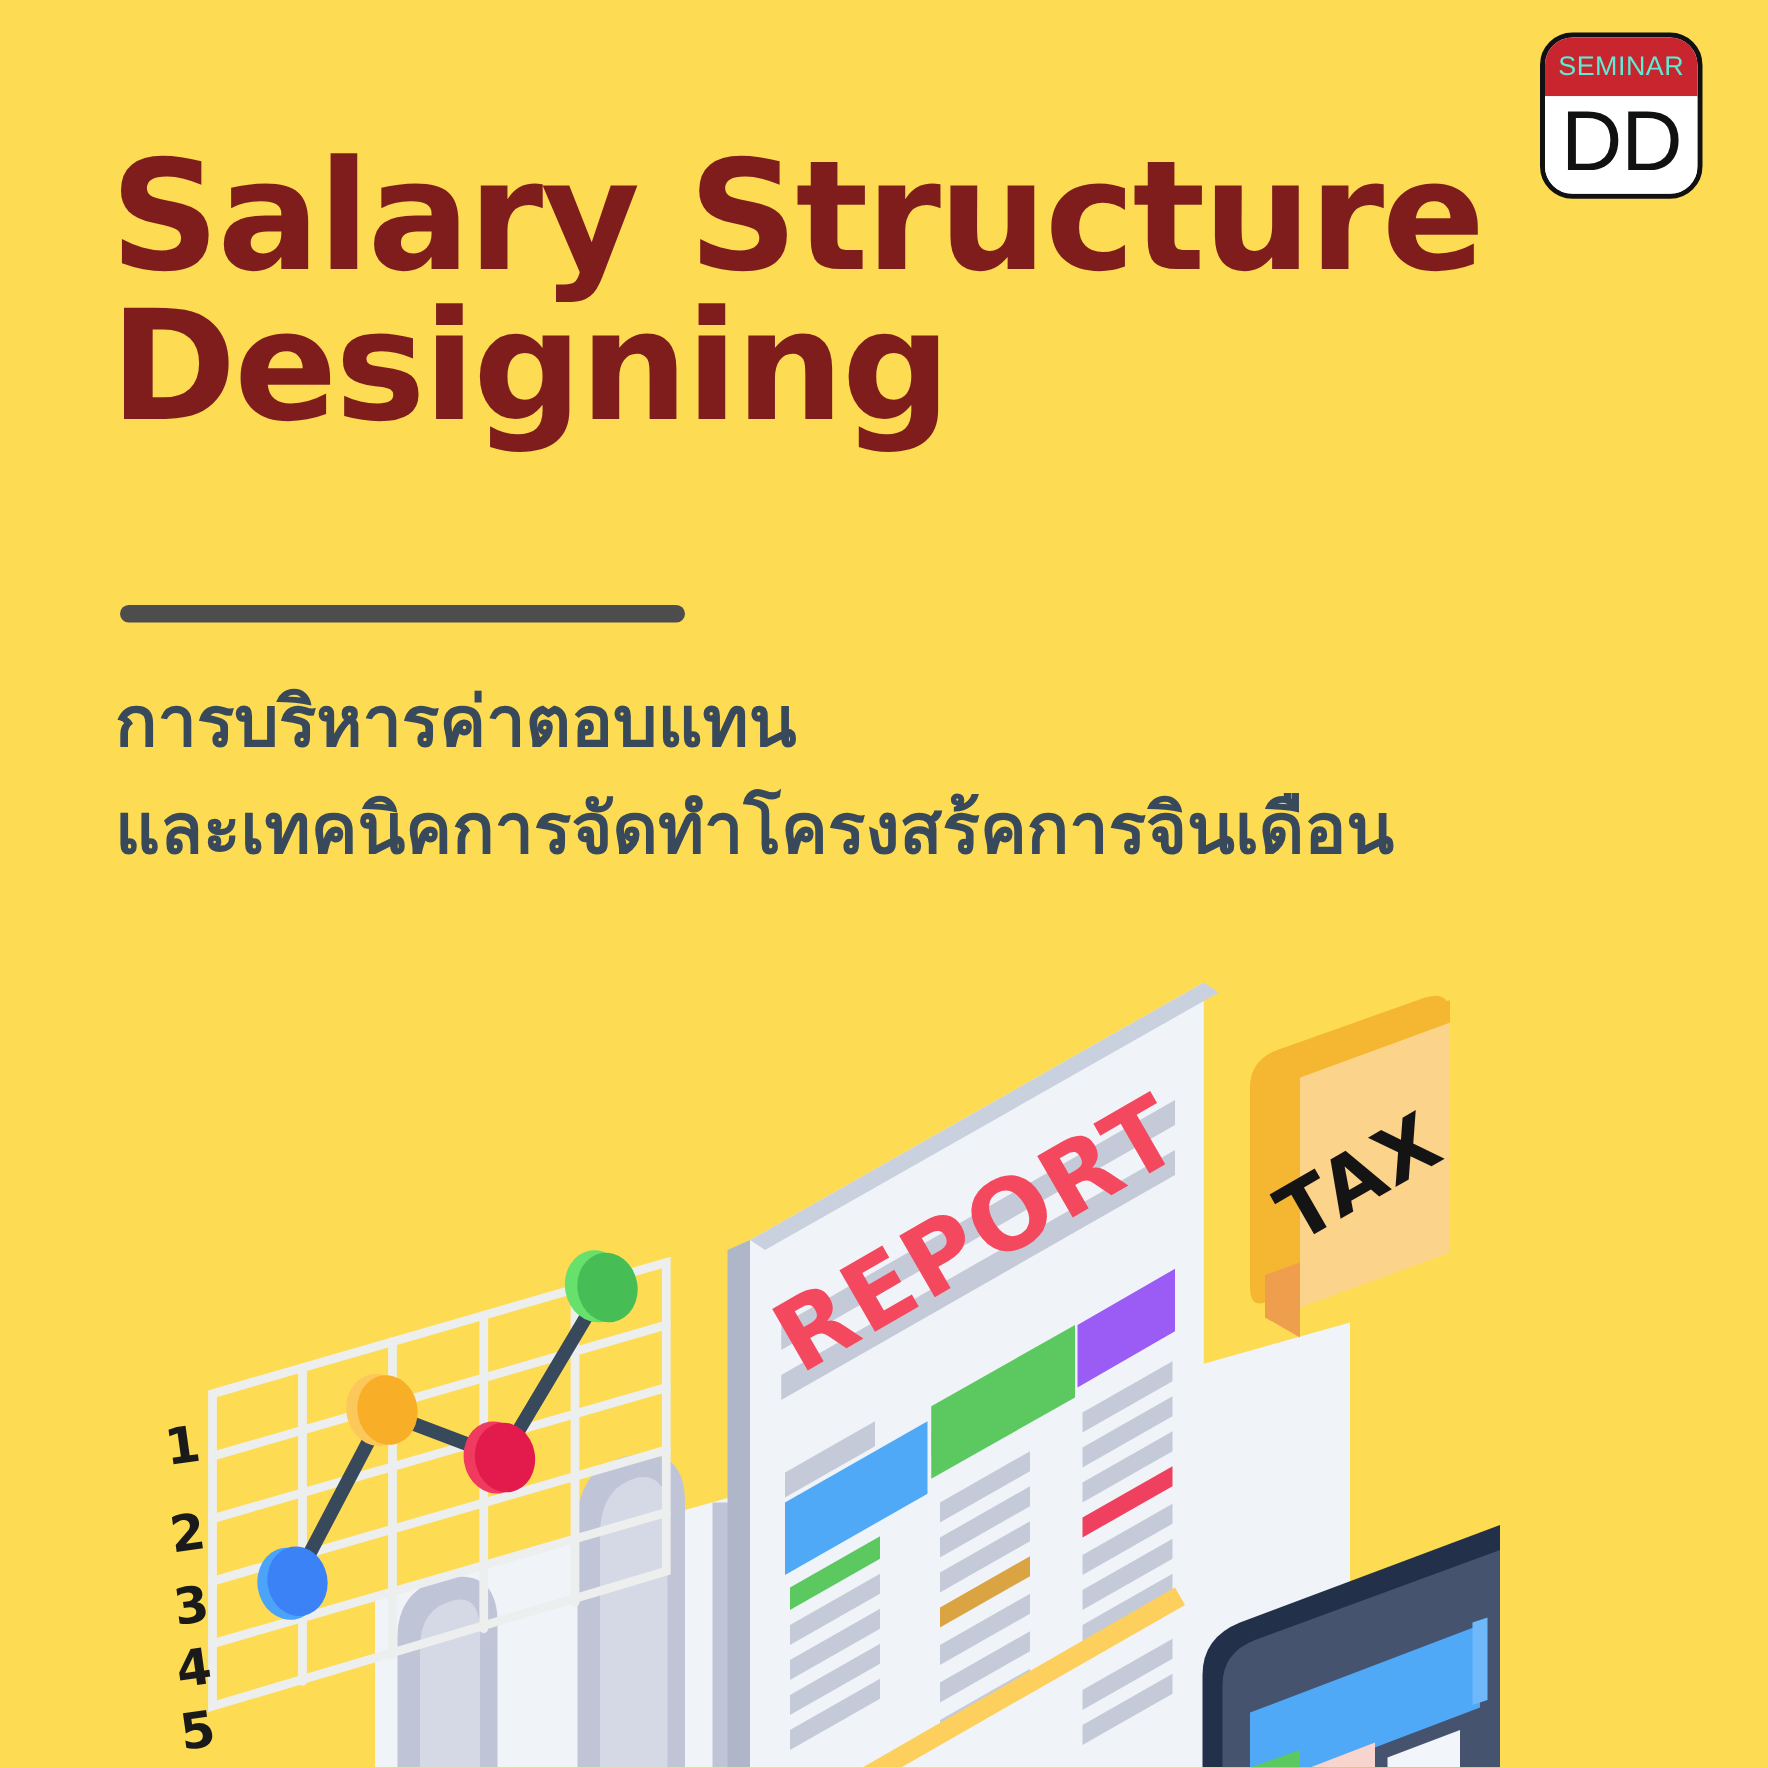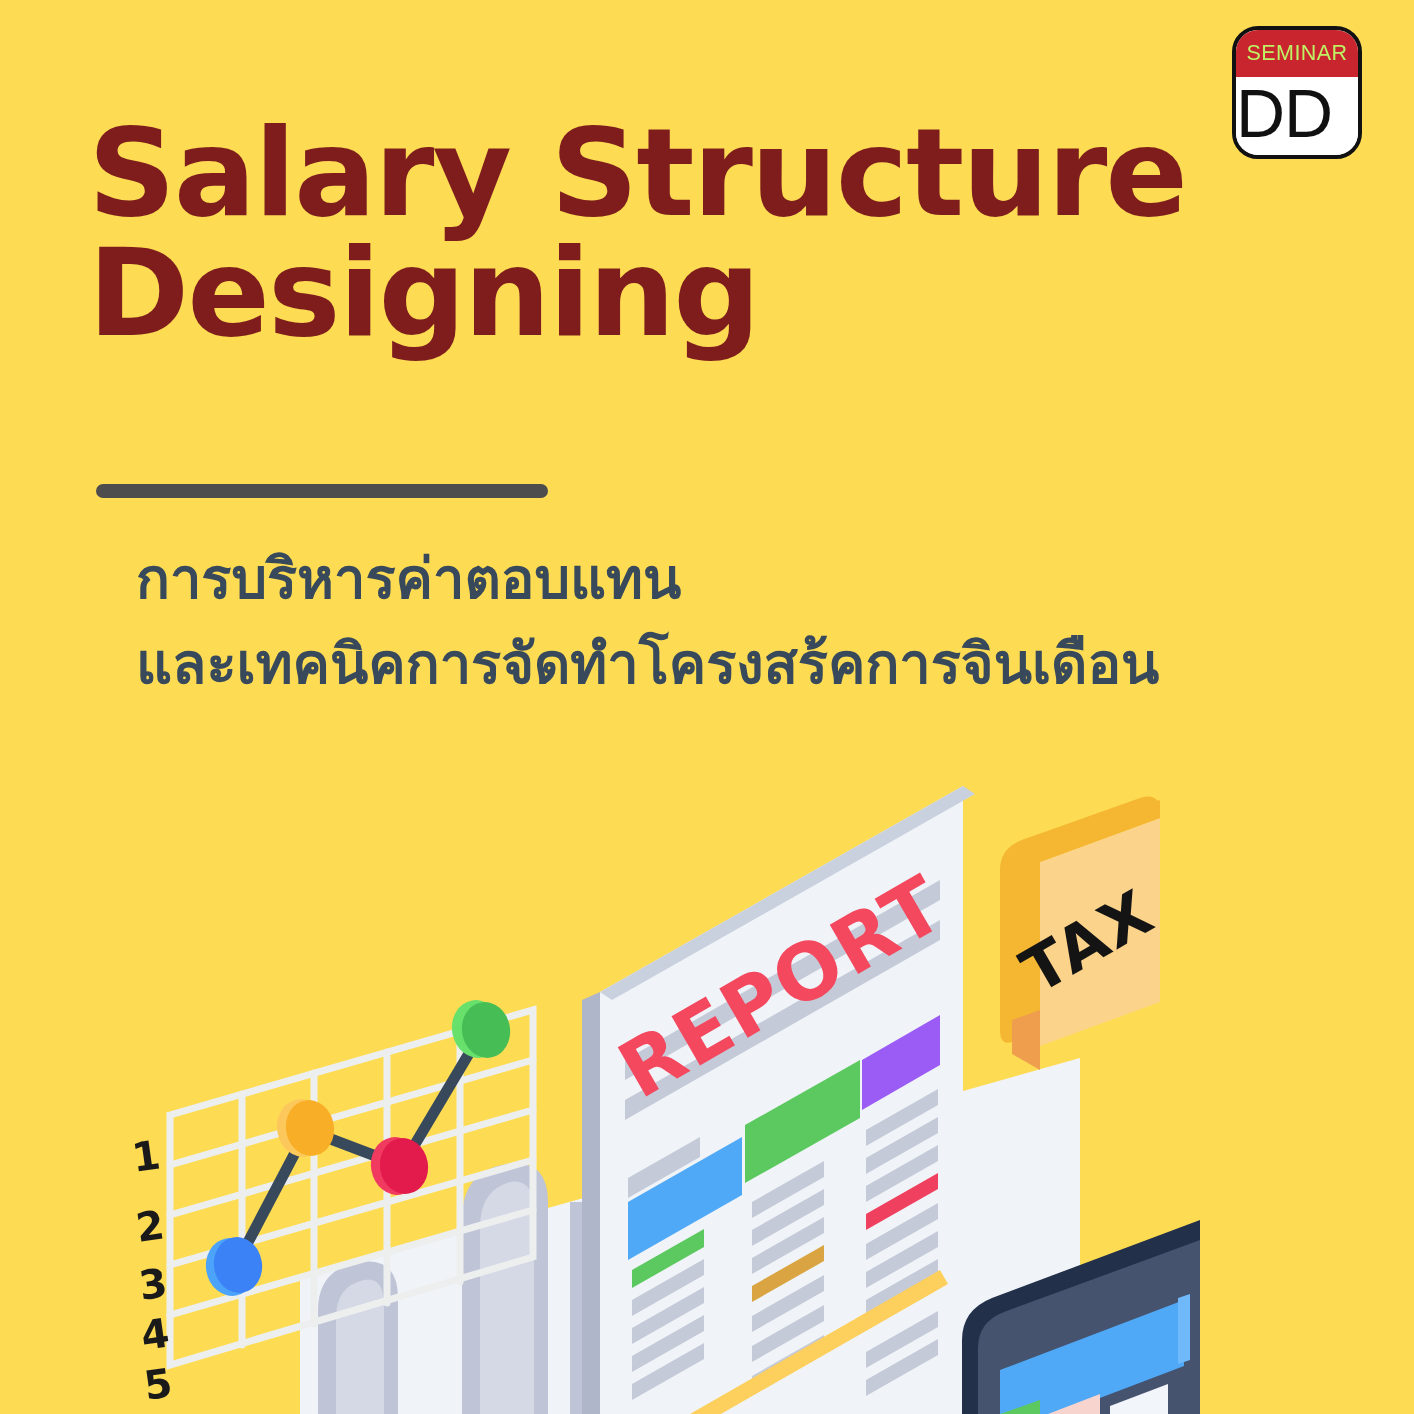--- a/index.html
+++ b/index.html
@@ -25,27 +25,27 @@
     border:4px solid #111111;
     border-radius:26px;
     overflow:hidden;
     display:flex; flex-direction:column;
   }
   .logo-top{
     height:47px; background:#C8252E;
     display:flex; align-items:center; justify-content:center;
   }
   .logo-seminar{
-    color:#bef264; font-size:21.5px; font-weight:400;
+    color:#5eead4; font-size:21.5px; font-weight:400;
     letter-spacing:0.4px; line-height:1;
     font-family:"Liberation Sans", sans-serif;
   }
   .logo-bottom{
     flex:1; background:#FFFFFF;
-    display:flex; align-items:center; justify-content:flex-start;
+    display:flex; align-items:center; justify-content:center;
   }
   .logo-dd{
     color:#111111; font-size:68px; font-weight:400;
     letter-spacing:-1px; line-height:0.85;
     margin-top:-4px;
     font-family:"Liberation Sans", sans-serif;
   }
 
   
   .title{
@@ -68,21 +68,20 @@
   }
 
   .subtitle{
     position:absolute; left:92px; top:536px;
     width:1180px;
     color:#37495B;
     font-size:56px;
     font-weight:bold;
     line-height:1.52;
     font-family:"DejaVu Sans", sans-serif;
-    margin-left:44px;
   }
   .subtitle .sln{ display:block; white-space:nowrap; }
 
   
   .illus{
     position:absolute; left:0; top:770px;
     width:1414px; height:644px;
   }
   .illus svg{ display:block; width:1414px; height:644px; }
 

